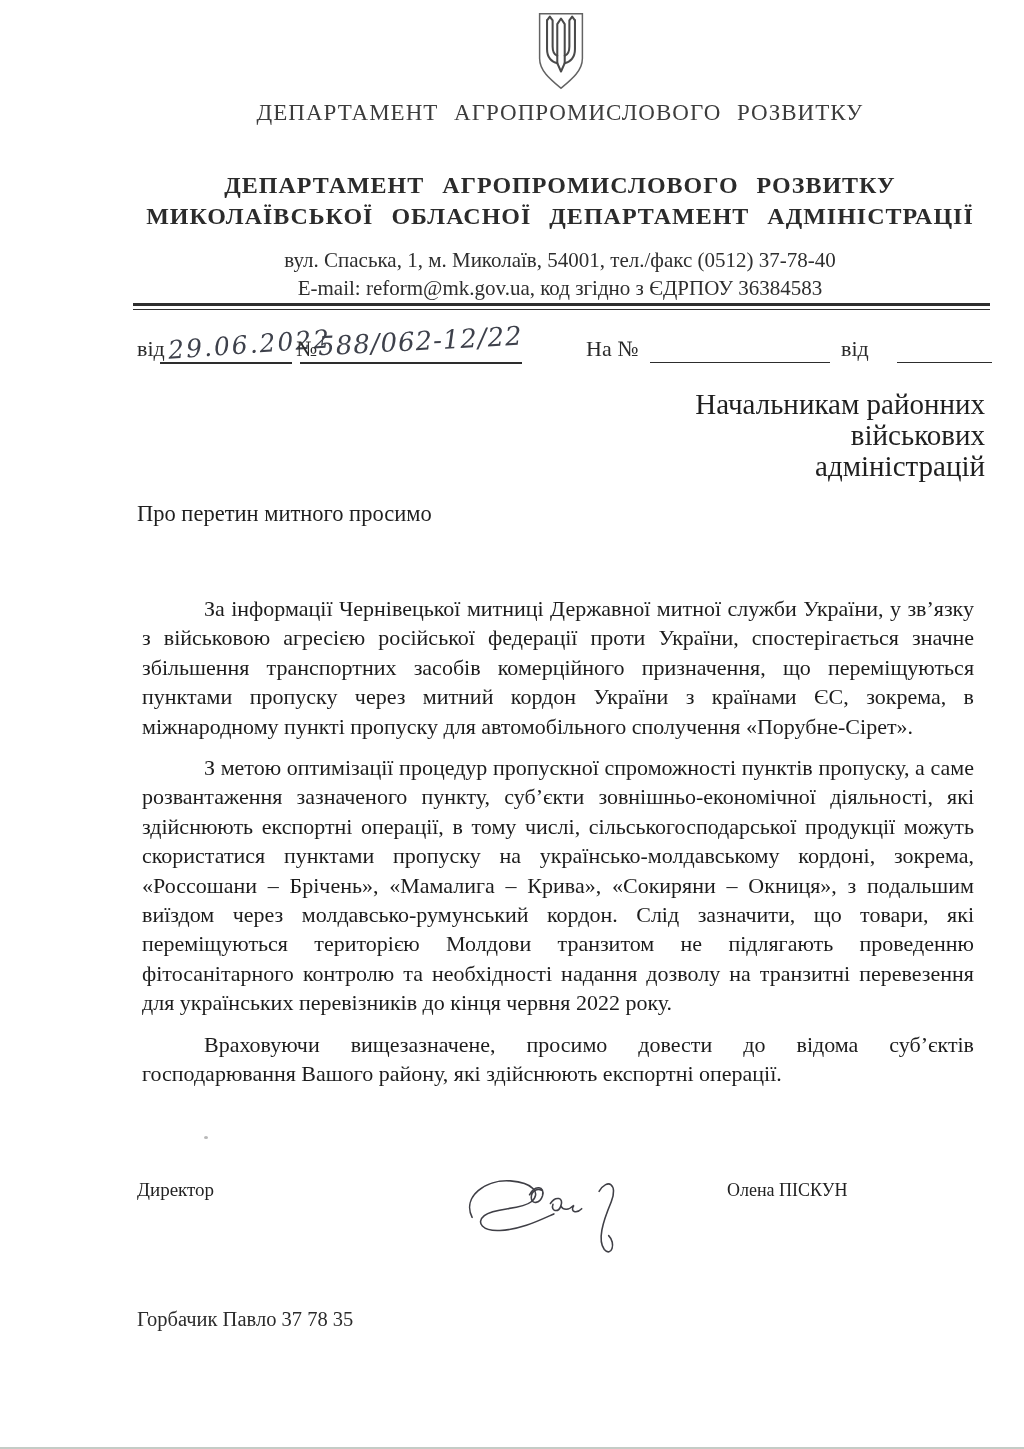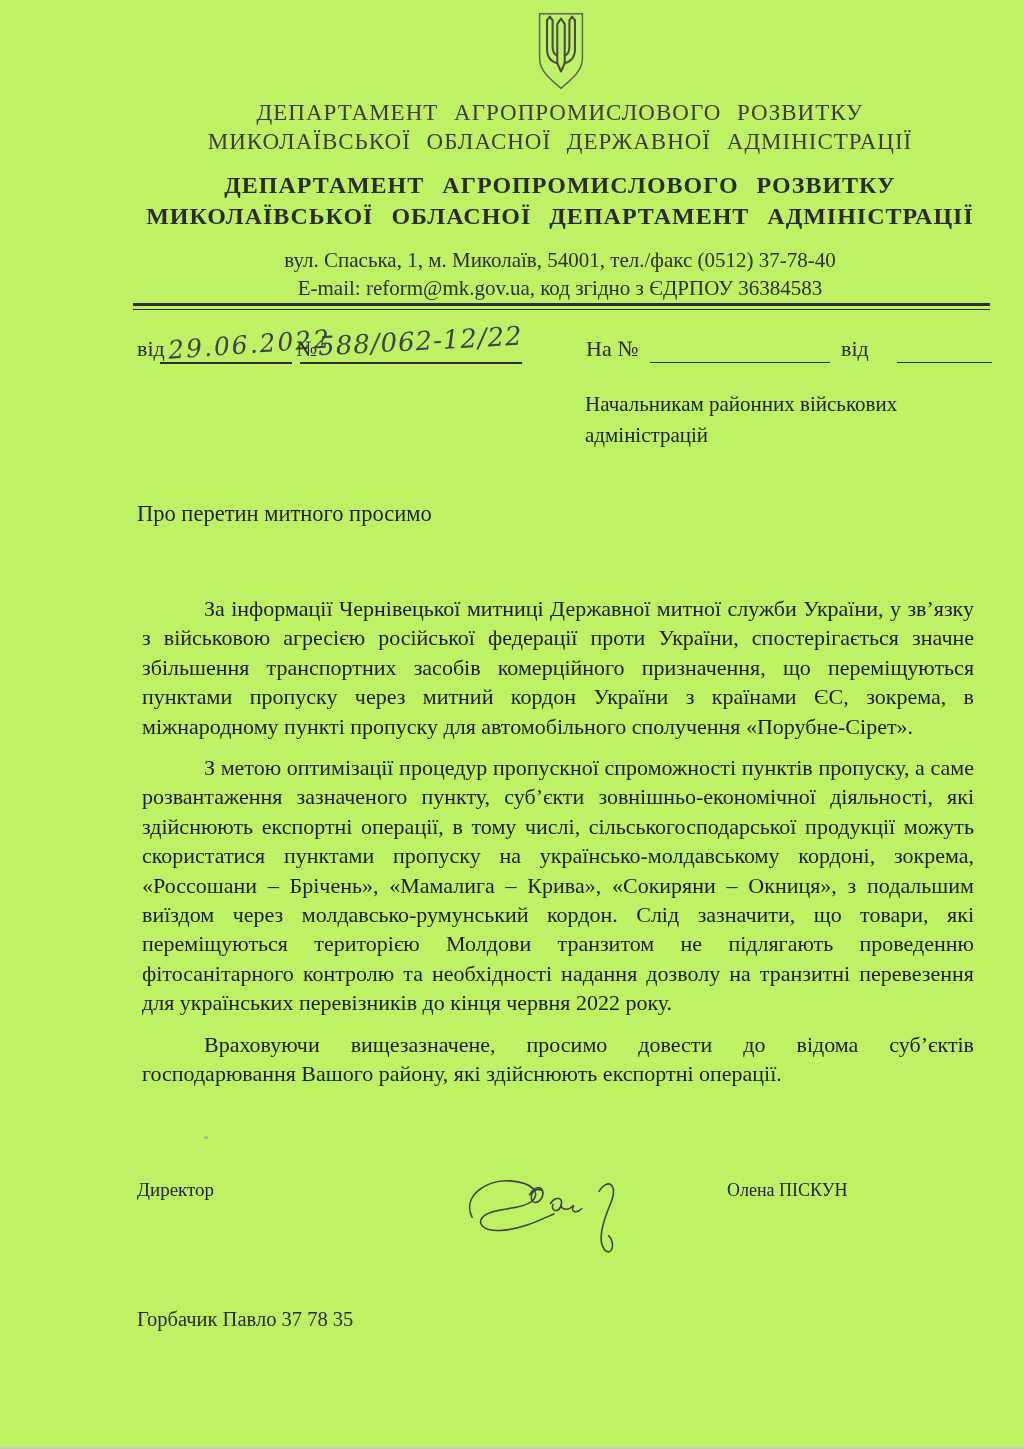--- a/index.html
+++ b/index.html
@@ -1,21 +1,21 @@
 <!DOCTYPE html>
 <html><head>
 <meta charset="utf-8">
 <style>
   html, body { margin: 0; padding: 0; background: #e8e8e8; }
   .page {
     position: relative;
     width: 1024px;
     height: 1449px;
     margin: 0 auto;
-    background: #bef264;
+    background: #ffffff;
     overflow: hidden;
     font-family: "Liberation Serif", serif;
     color: #222;
   }
   .abs { position: absolute; }
 
   
   .emblem { left: 532px; top: 12px; width: 58px; height: 80px; }
 
   
@@ -73,21 +73,21 @@
     font-size: 26px; transform: rotate(-3deg); letter-spacing: 1px;
     white-space: nowrap;
   }
   .blank-line { position: absolute; top: 30px; border-bottom: 2px solid #2d2d2d; height: 0; }
   .u-date   { left: 160px; width: 132px; }
   .u-number { left: 300px; width: 222px; border-bottom-width: 2px; }
   .u-reply  { left: 650px; width: 180px; border-bottom-width: 1.5px; }
   .u-reply-date { left: 897px; width: 95px; border-bottom-width: 1.5px; }
 
   
-  .recipient { left: 585px; top: 389px; width: 400px; font-size: 21px; line-height: 31px; color: #1f1f1f; }
+  .recipient { left: 585px; top: 389px; width: 400px; font-size: 29px; line-height: 31px; color: #1f1f1f; text-align: right; }
 
   
   .subject { left: 137px; top: 501px; font-size: 22.5px; color: #1f1f1f; }
 
   
   .body-text {
     left: 130px; top: 582px; width: 856px;
     font-size: 22px; line-height: 29.4px;
     text-align: justify;
     color: #1c1c1c;
@@ -120,21 +120,20 @@
         <path d="M45 9 L42 5 L39 9 V37 C39 43 37 46 34 47"></path>
         <path d="M45 9 V40 C45 49 40 54 34 55"></path>
         <path d="M26 55 V13 L30 7 L34 13 V55"></path>
         <path d="M26 55 L30 64 L34 55"></path>
       </g>
     </svg>
   </div>
 
   <div class="abs letterhead-state">
     <div>ДЕПАРТАМЕНТ АГРОПРОМИСЛОВОГО РОЗВИТКУ</div>
-    <div>МИКОЛАЇВСЬКОЇ ОБЛАСНОЇ ДЕРЖАВНОЇ АДМІНІСТРАЦІЇ</div>
   </div>
 
   <div class="abs letterhead-military">
     <div>ДЕПАРТАМЕНТ АГРОПРОМИСЛОВОГО РОЗВИТКУ</div>
     <div>МИКОЛАЇВСЬКОЇ ОБЛАСНОЇ ДЕПАРТАМЕНТ АДМІНІСТРАЦІЇ</div>
   </div>
 
   <div class="abs letterhead-contacts">
     <div>вул. Спаська, 1, м. Миколаїв, 54001, тел./факс (0512) 37-78-40</div>
     <div>E-mail: reform@mk.gov.ua, код згідно з ЄДРПОУ 36384583</div>

